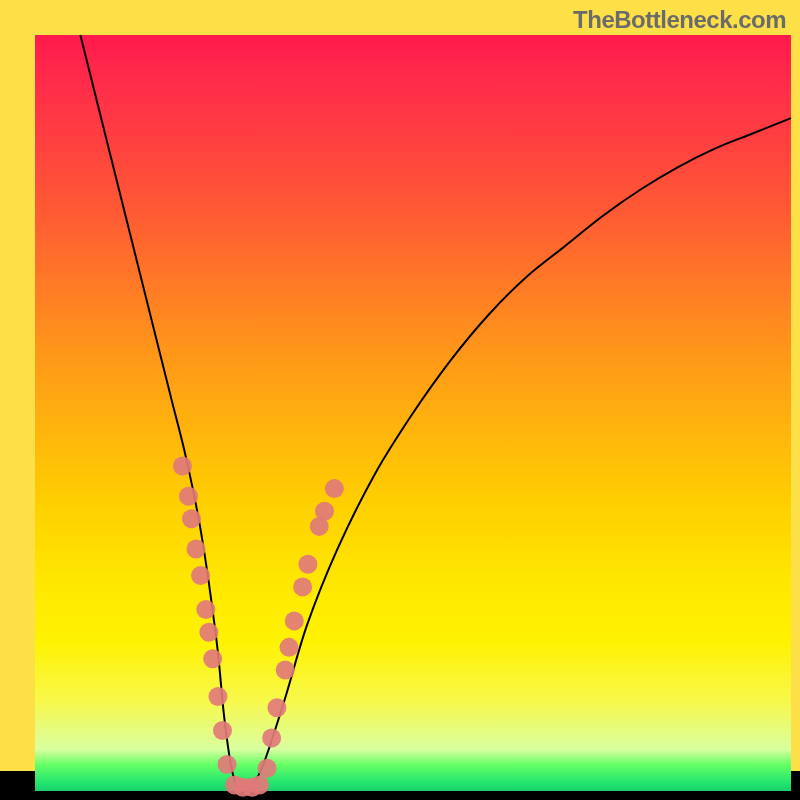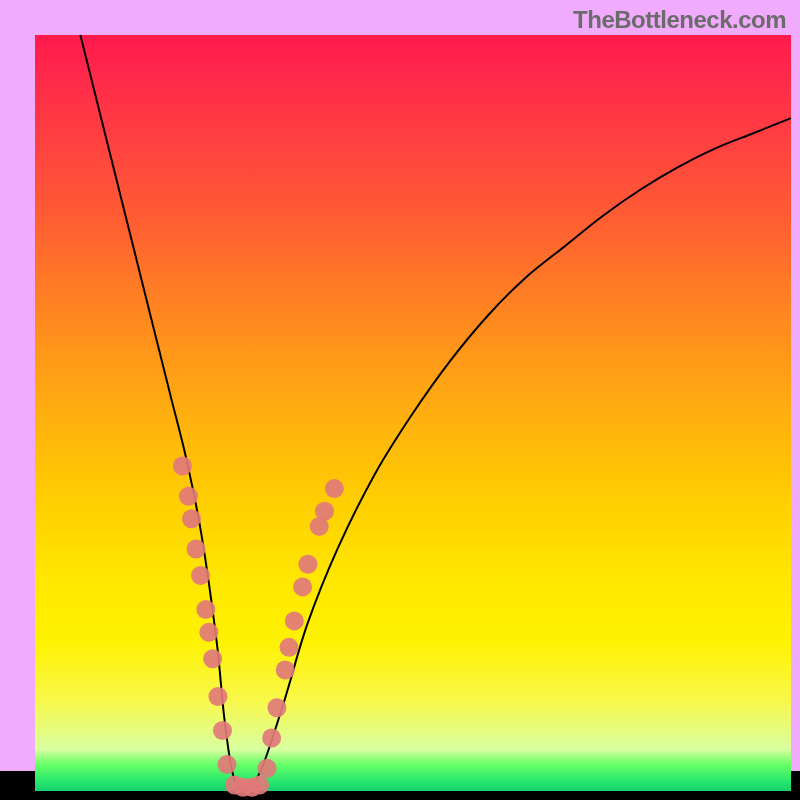--- a/index.html
+++ b/index.html
@@ -9,21 +9,21 @@
     height: 800px;
     overflow: hidden;
     background: #000;
   }
   .frame {
     position: absolute;
     left: 0;
     top: 0;
     width: 800px;
     height: 771px;
-    background: #f0abfc;
+    background: #fde047;
   }
   .plot-area {
     position: absolute;
     left: 35px;
     top: 35px;
     width: 756px;
     height: 756px;
     background: linear-gradient(to bottom,
       #ff1a4d 0%,
       #ff2b4a 6%,

